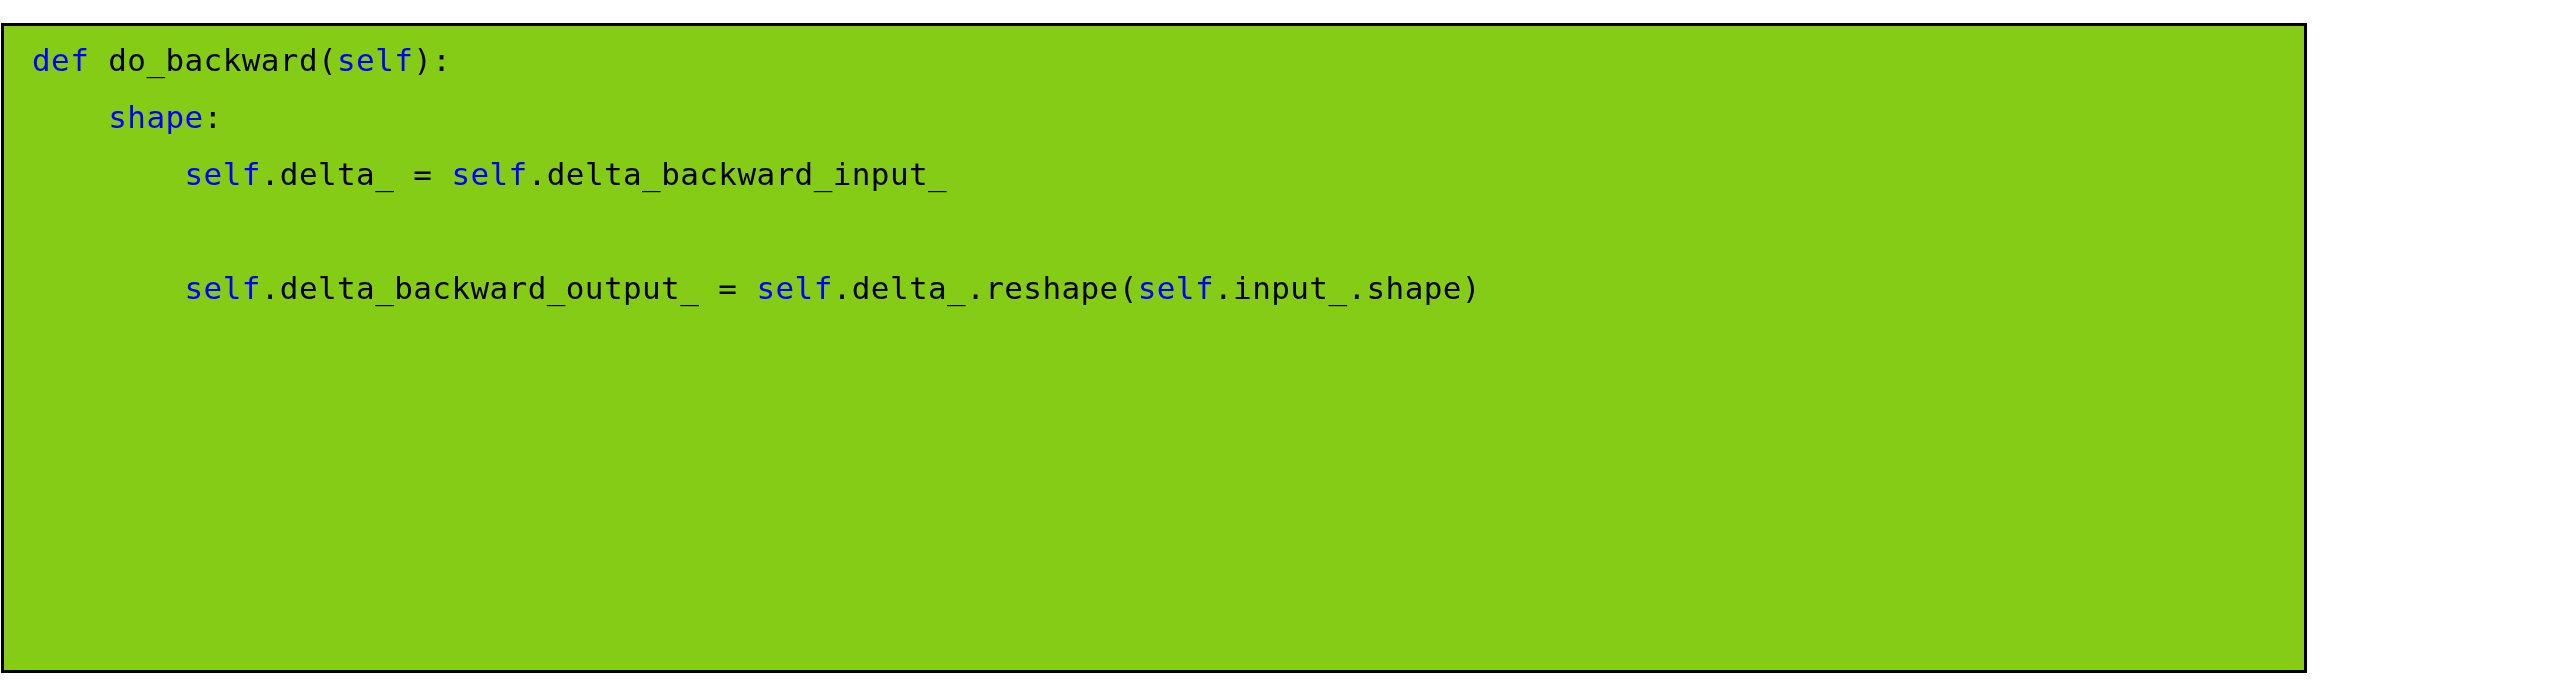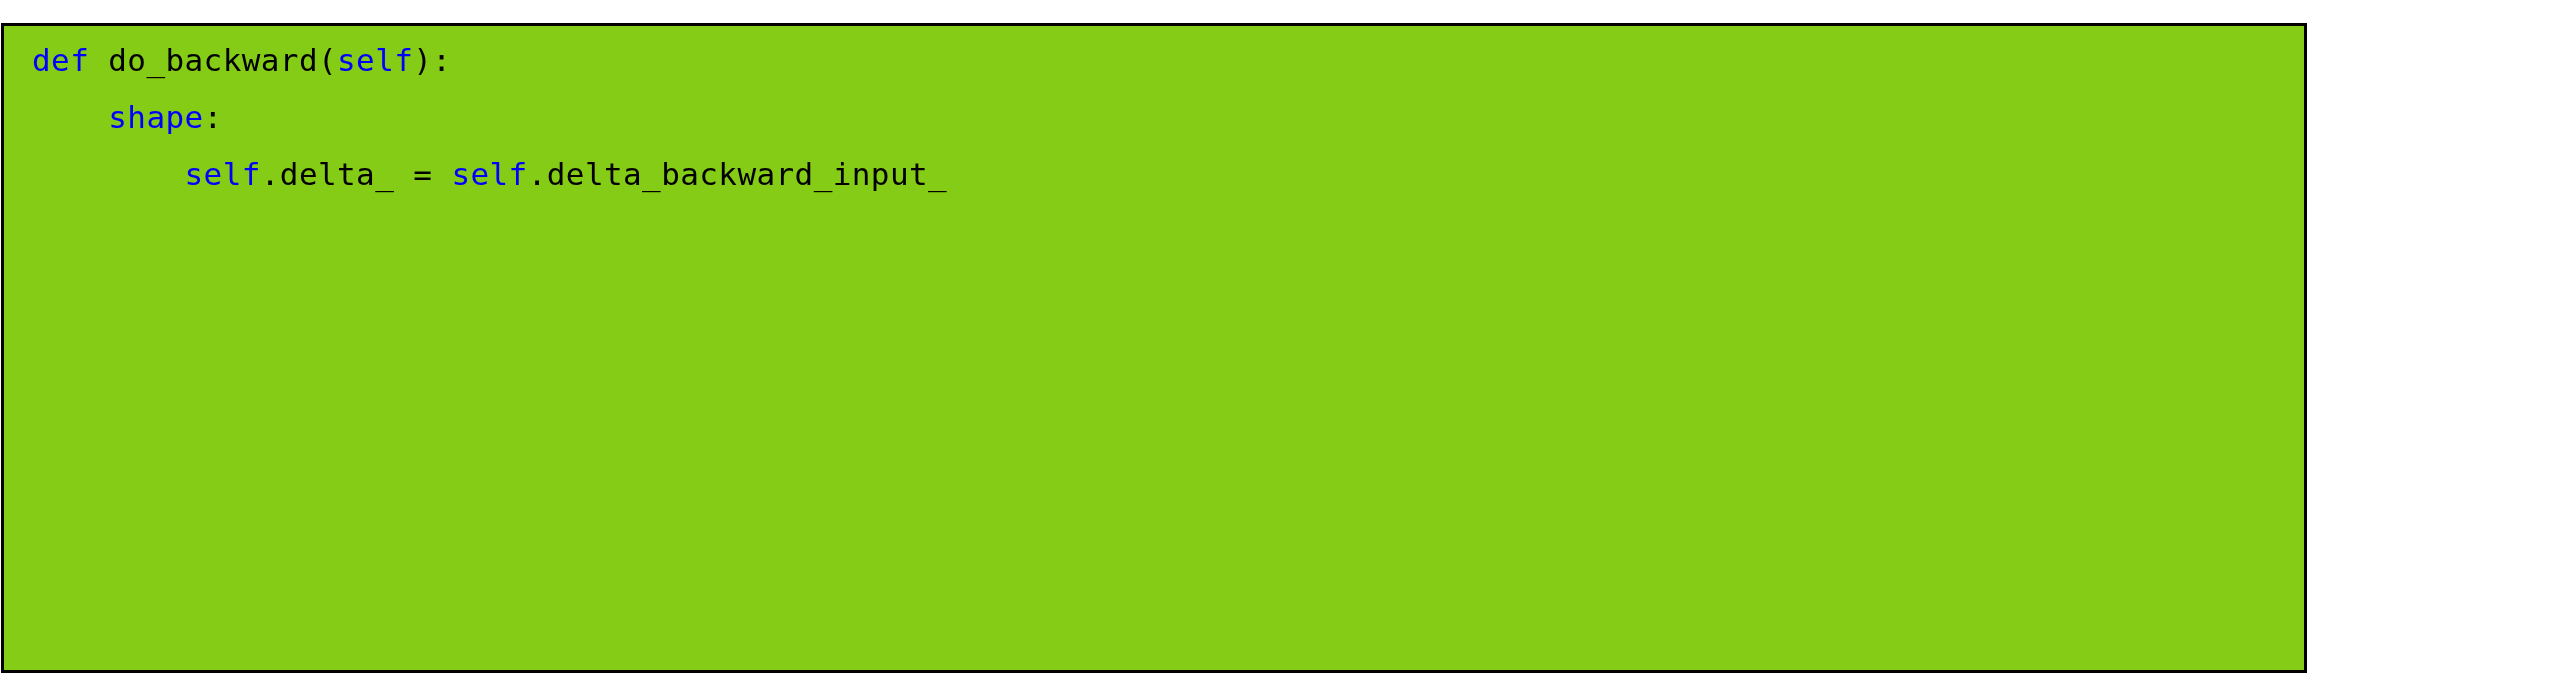--- a/index.html
+++ b/index.html
@@ -66,16 +66,17 @@
 </head>
 <body>
 
 <div id="page">
   <div class="listing-frame">
     <div class="code-body">
         <div class="code-line"><span class="tok tok-kw">def</span><span class="tok tok-txt"> do_backward(</span><span class="tok tok-kw">self</span><span class="tok tok-txt">):</span></div>
         <div class="code-line"><span class="tok tok-ws">    </span><span class="tok tok-kw">shape</span><span class="tok tok-txt">:</span></div>
         <div class="code-line"><span class="tok tok-ws">        </span><span class="tok tok-kw">self</span><span class="tok tok-txt">.delta_ = </span><span class="tok tok-kw">self</span><span class="tok tok-txt">.delta_backward_input_</span></div>
         <div class="code-line">&nbsp;</div>
+        <div class="code-line"><span class="tok tok-ws">        </span><span class="tok tok-kw">self</span><span class="tok tok-txt">.delta_backward_output_ = </span><span class="tok tok-kw">self</span><span class="tok tok-txt">.delta_.reshape(</span><span class="tok tok-kw">self</span><span class="tok tok-txt">.input_.shape)</span></div>
       </div>
   </div>
 </div>
 
 
 </body></html>

